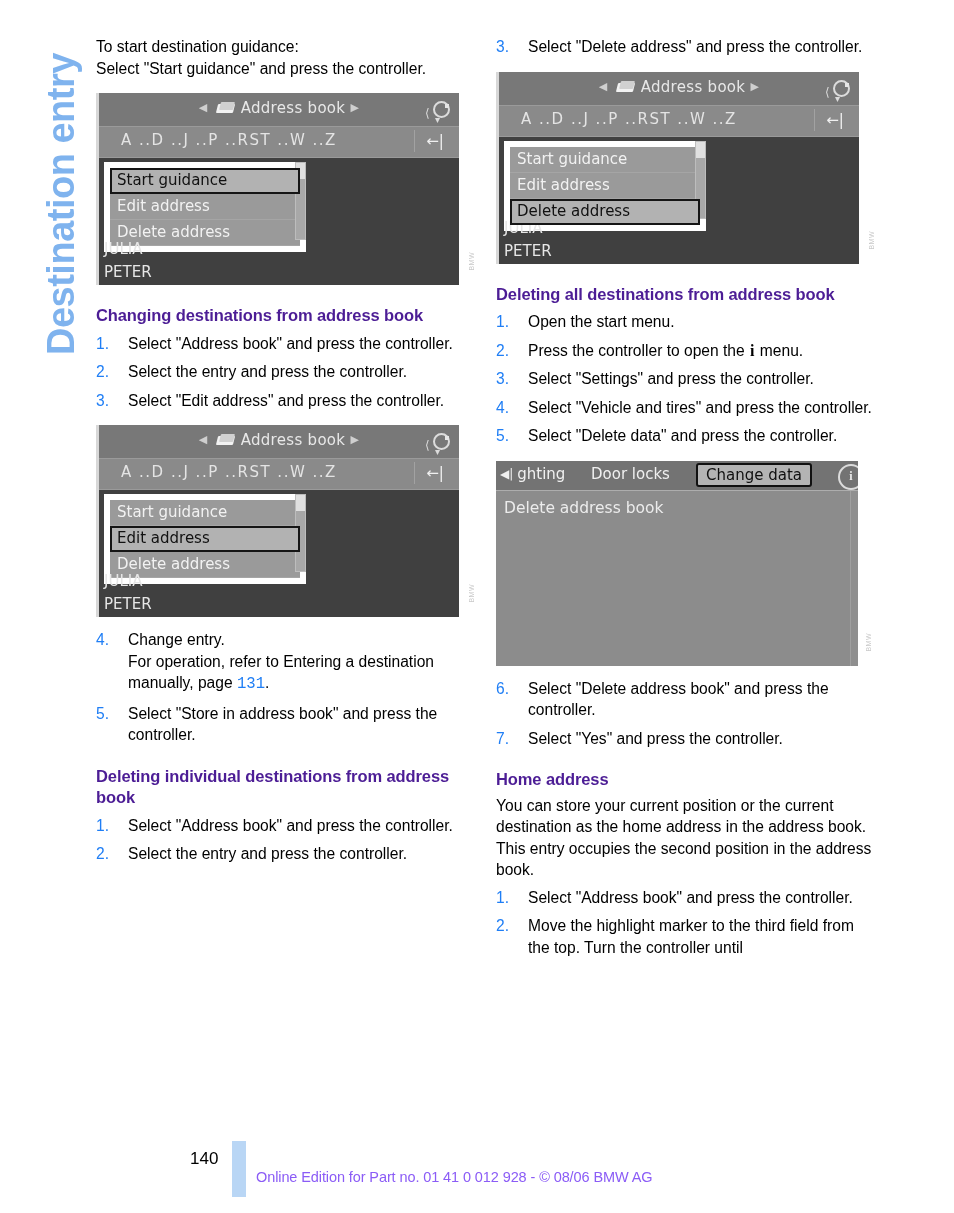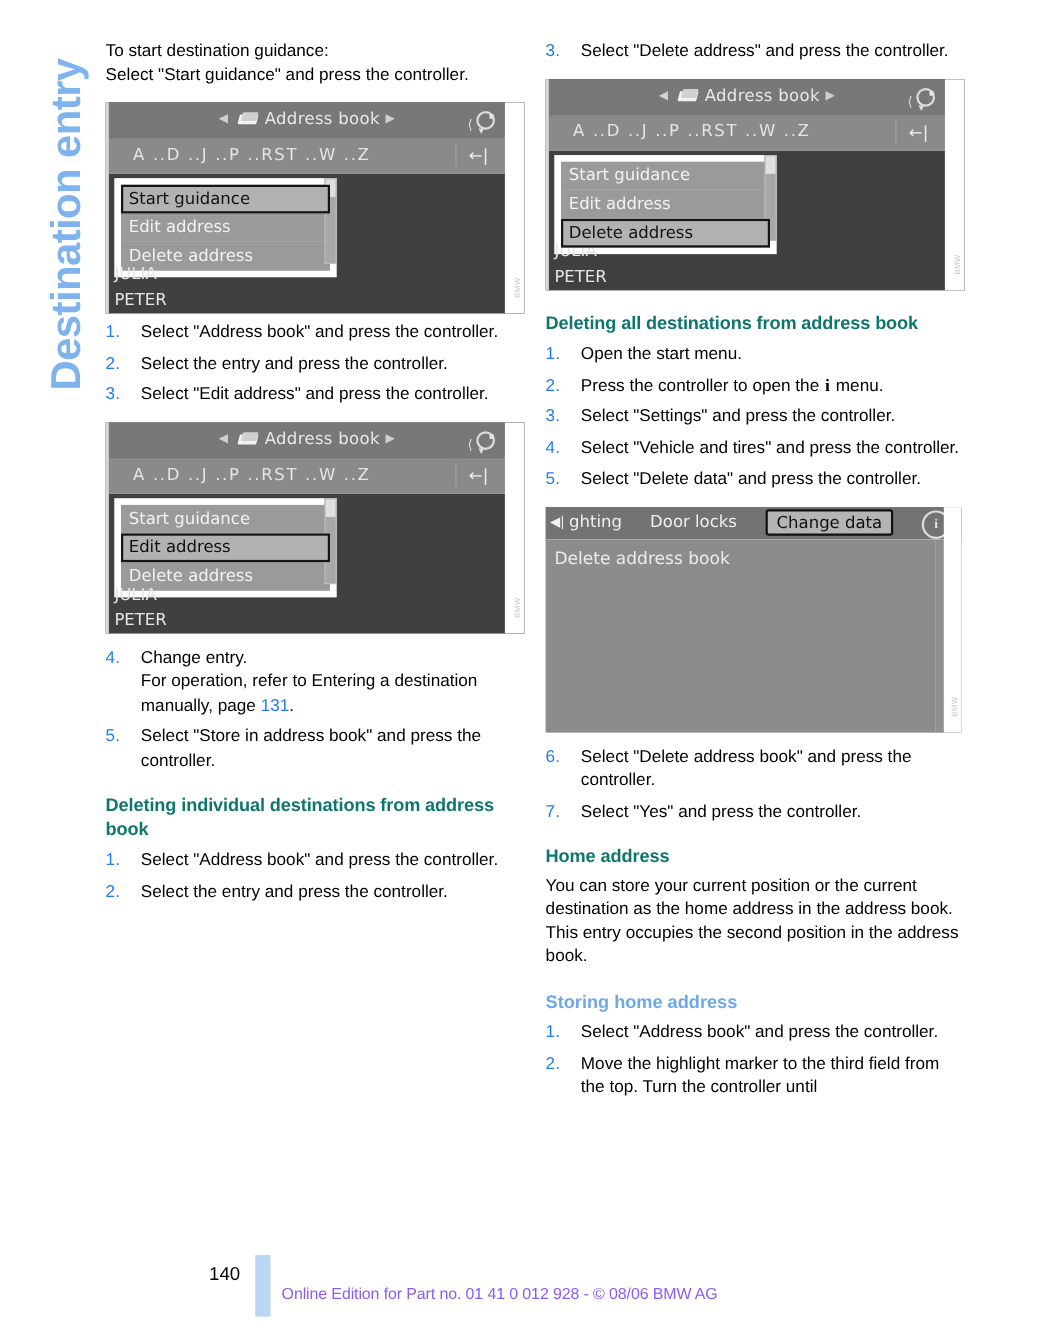--- a/index.html
+++ b/index.html
@@ -27,21 +27,21 @@
   .col{position:absolute;top:36px;width:378px;}
   .col-left{left:96px;}
   .col-right{left:496px;}
 
   p.body{
     font-size:15.6px;line-height:21.5px;color:#000;
     margin:0 0 0 0;
   }
 
   h2.heading{
-    color:#0f766e;font-size:16.5px;font-weight:bold;
+    color:#4c1d95;font-size:16.5px;font-weight:bold;
     line-height:21.5px;margin:0;letter-spacing:-.1px;
   }
   h2.heading.sp{margin-top:20px;}
   h3.subheading{
     color:#6fa8e8;font-size:16.5px;font-weight:bold;
     line-height:21.5px;margin:0;
   }
   h3.subheading.sp{margin-top:20px;}
 
   
@@ -49,21 +49,21 @@
   ol.steps li{
     position:relative;padding-left:32px;
     font-size:15.6px;line-height:21.5px;color:#000;
     margin-bottom:7px;
   }
   ol.steps li .num{
     position:absolute;left:0;top:0;color:#1f7ef5;
     font-size:15.6px;line-height:21.5px;
   }
   ol.steps li:last-child{margin-bottom:0;}
-  .pageref{color:#1f7ef5;}
+  .pageref{color:#1f7ef5;font-family:Liberation Mono, monospace;}
   .iglyph{
     font-family:"Liberation Serif",serif;font-weight:bold;
     font-size:16px;padding:0 1px;
   }
 
   
   .figure{
     position:relative;width:378px;height:192px;
     margin:14px 0 0 0;background:#404040;
     font-family:"DejaVu Sans",sans-serif;
@@ -244,20 +244,21 @@
           </div>
         <div class="entry e1">JULIA</div>
         <div class="entry e2">PETER</div>
       </div>
     </div>
     <div class="fig-sidestrip">
       <div class="fig-watermark">BMW</div>
     </div>
   </div>
 
+  <h2 class="heading sp">Changing destinations from address book</h2>
   <ol class="steps">
     <li><span class="num">1.</span><span>Select "Address book" and press the controller.</span></li>
     <li><span class="num">2.</span><span>Select the entry and press the controller.</span></li>
     <li><span class="num">3.</span><span>Select "Edit address" and press the controller.</span></li>
   </ol>
 
   <div class="figure">
     <div class="fbody">
       <div class="fig-titlebar">
         <div class="fig-title">
@@ -384,21 +385,20 @@
   </div>
 
   <ol class="steps" style="margin-top:12px">
     <li><span class="num">6.</span><span>Select "Delete address book" and press the controller.</span></li>
     <li><span class="num">7.</span><span>Select "Yes" and press the controller.</span></li>
   </ol>
 
   <h2 class="heading sp">Home address</h2>
   <p class="body" style="margin-top:4px">You can store your current position or the current destination as the home address in the address book. This entry occupies the second position in the address book.</p>
 
-  <h3 class="subheading sp">Storing home address</h3>
   <ol class="steps">
     <li><span class="num">1.</span><span>Select "Address book" and press the controller.</span></li>
     <li><span class="num">2.</span><span>Move the highlight marker to the third field from the top. Turn the controller until</span></li>
   </ol>
 </div>
 
 <div class="footer">
   <div class="pagenum">140</div>
   <div class="footbar"></div>
   <div class="foottext">Online Edition for Part no. 01 41 0 012 928 - © 08/06 BMW AG</div>

